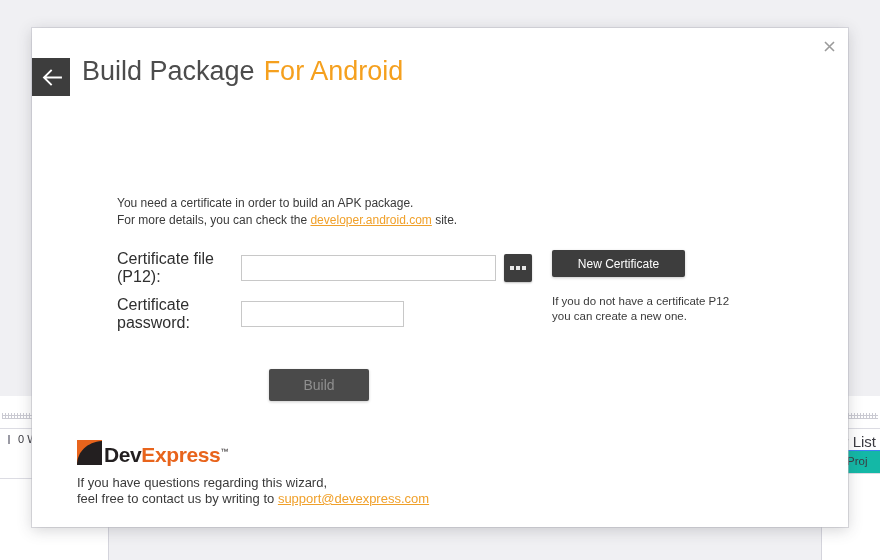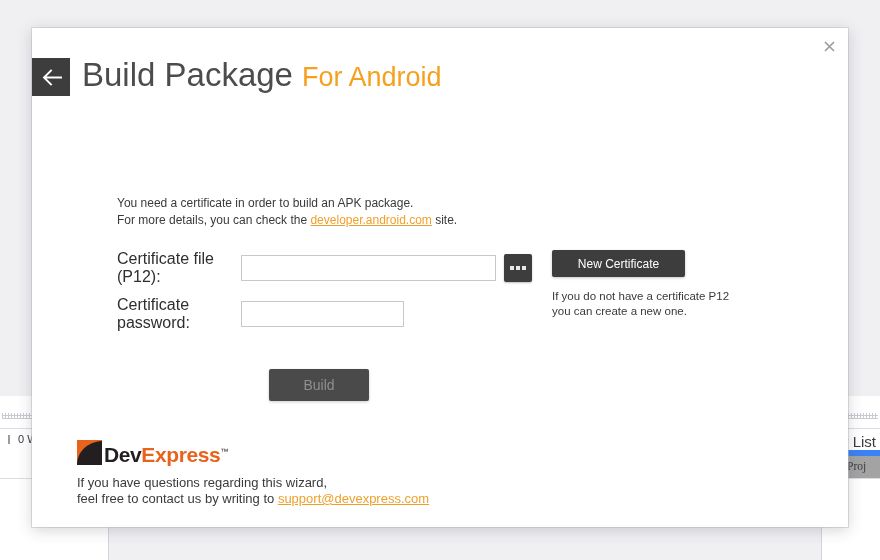--- a/index.html
+++ b/index.html
@@ -111,24 +111,23 @@
     position: absolute;
     right: 4px; top: 433px;
     font-size: 15px;
     color: #3b3b42;
     white-space: nowrap;
   }
   .bg-right-tab {
     position: absolute;
     right: 0; top: 450px;
     width: 58px; height: 22px;
-    border-top: 6px solid #3b82f6;
+    border-top: 1px solid #3b82f6;
     border-bottom: 1px solid #dcdce3;
-    background: #a3a3a3;
-    font-family: Liberation Serif, serif;
+    background: #14b8a6;
   }
   .bg-right-tab-caret {
     position: absolute;
     left: 6px; top: 8px;
     width: 0; height: 0;
     border-left: 5px solid transparent;
     border-right: 5px solid transparent;
     border-bottom: 5px solid #5a5a66;
   }
   .bg-right-tab-sep {
@@ -178,21 +177,21 @@
 
   .title-wrap {
     position: absolute;
     left: 50px; top: 28px;
     height: 44px;
     display: flex;
     align-items: baseline;
     white-space: nowrap;
   }
   .title-main {
-    font-size: 33px;
+    font-size: 27px;
     color: #4c4c4c;
     font-weight: 400;
   }
   .title-accent {
     font-size: 27px;
     color: #f5a01e;
     font-weight: 400;
     margin-left: 9px;
   }
 
@@ -283,21 +282,21 @@
     background: #3d3d3d;
     border: none;
     border-radius: 2px;
     color: #ffffff;
     font-family: "Liberation Sans", sans-serif;
     font-size: 12px;
     cursor: pointer;
     box-shadow: 0 1px 3px rgba(0,0,0,.22);
   }
   .right-note {
-    margin-top: 12px;
+    margin-top: 17px;
     font-size: 11.5px;
     line-height: 15px;
     color: #3a3a3a;
     width: 190px;
   }
 
   
   .footer {
     position: absolute;
     left: 45px; bottom: 20px;

